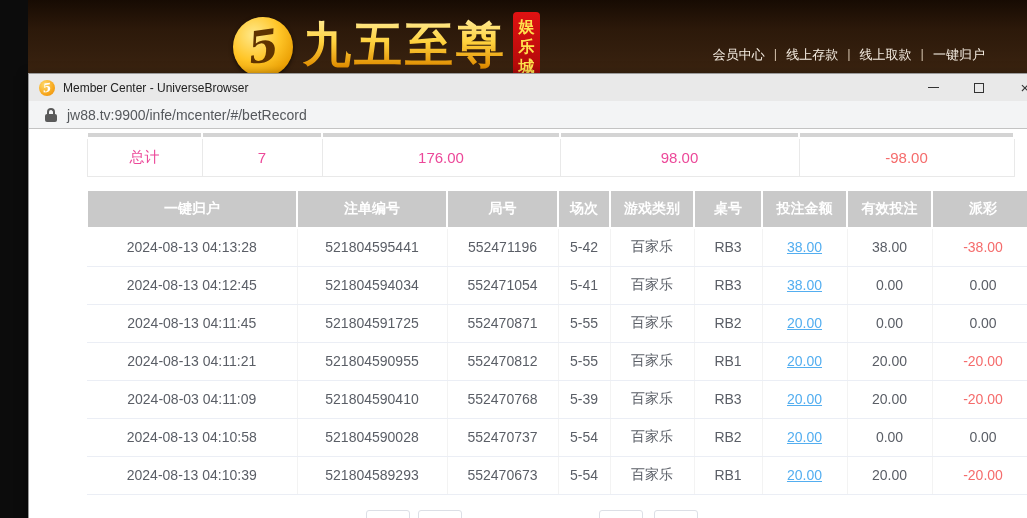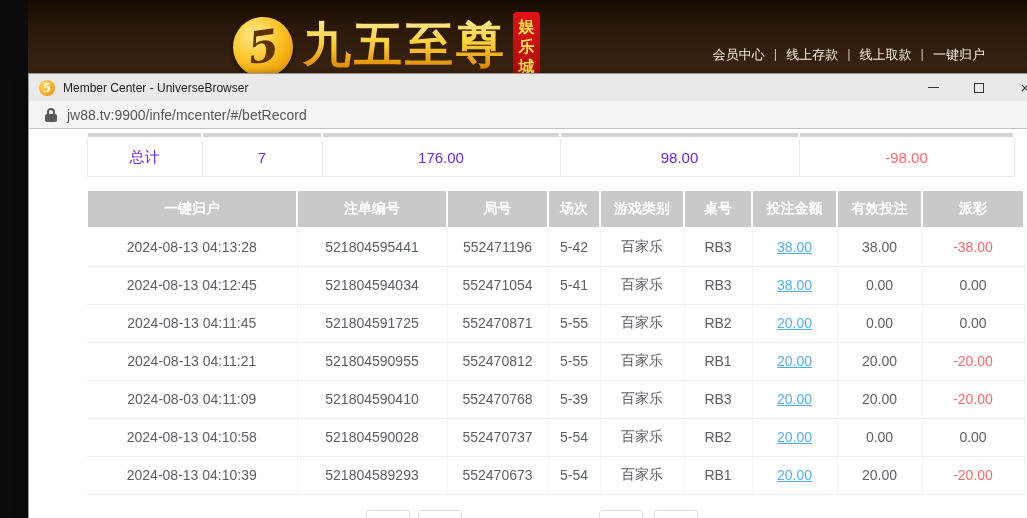--- a/index.html
+++ b/index.html
@@ -55,21 +55,21 @@
   .lock .body { position:absolute; left:0; top:6px; width:12px; height:8px;
     background:#5a5a5a; border-radius:2px; }
   .url-text { font-size:14px; color:#55585c; }
 
   .content { position:relative; width:100%; height:404px; background:#fff; overflow:hidden; }
 
   
   .summary { position:absolute; left:57px; top:2px; border-collapse:collapse; }
   .summary th { height:6px; background:#d4d4d4; border:2px solid #fff; padding:0; }
   .summary td { height:38px; border:1px solid #e9e9e9; text-align:center;
-    font-size:15px; color:#6d28d9; }
+    font-size:15px; color:#ec4899; }
   .summary td.neg { color:#f56c6c; }
 
   
   .bet-table { position:absolute; left:57px; top:60px; border-collapse:collapse; table-layout:fixed; }
   .bet-table th { height:38px; background:#c9c9c9; color:#fff; font-size:14px; font-weight:bold;
     border:2px solid #fff; text-align:center; }
   .bet-table td { height:38px; text-align:center; font-size:14px; color:#5a5e66;
     border-bottom:1px solid #ebeef5; border-right:1px solid #f3f3f3; background:#fff; }
   .bet-table td.neg { color:#f56c6c; }
   .bet-table a.amt-link { color:#53aef0; text-decoration:underline; cursor:pointer; }
@@ -149,21 +149,21 @@
             <td class="neg">-98.00</td>
           </tr>
         </tbody>
     </table>
 
     <table class="bet-table">
       <thead>
           <tr>
             <th style="width: 210px;">一键归户</th>
             <th style="width: 150px;">注单编号</th>
-            <th style="width: 101px;">局号</th>
+            <th style="width: 111px;">局号</th>
             <th style="width: 52px;">场次</th>
             <th style="width: 84px;">游戏类别</th>
             <th style="width: 68px;">桌号</th>
             <th style="width: 85px;">投注金额</th>
             <th style="width: 85px;">有效投注</th>
             <th style="width: 102px;">派彩</th>
           </tr>
         </thead>
       <tbody>
           <tr>

